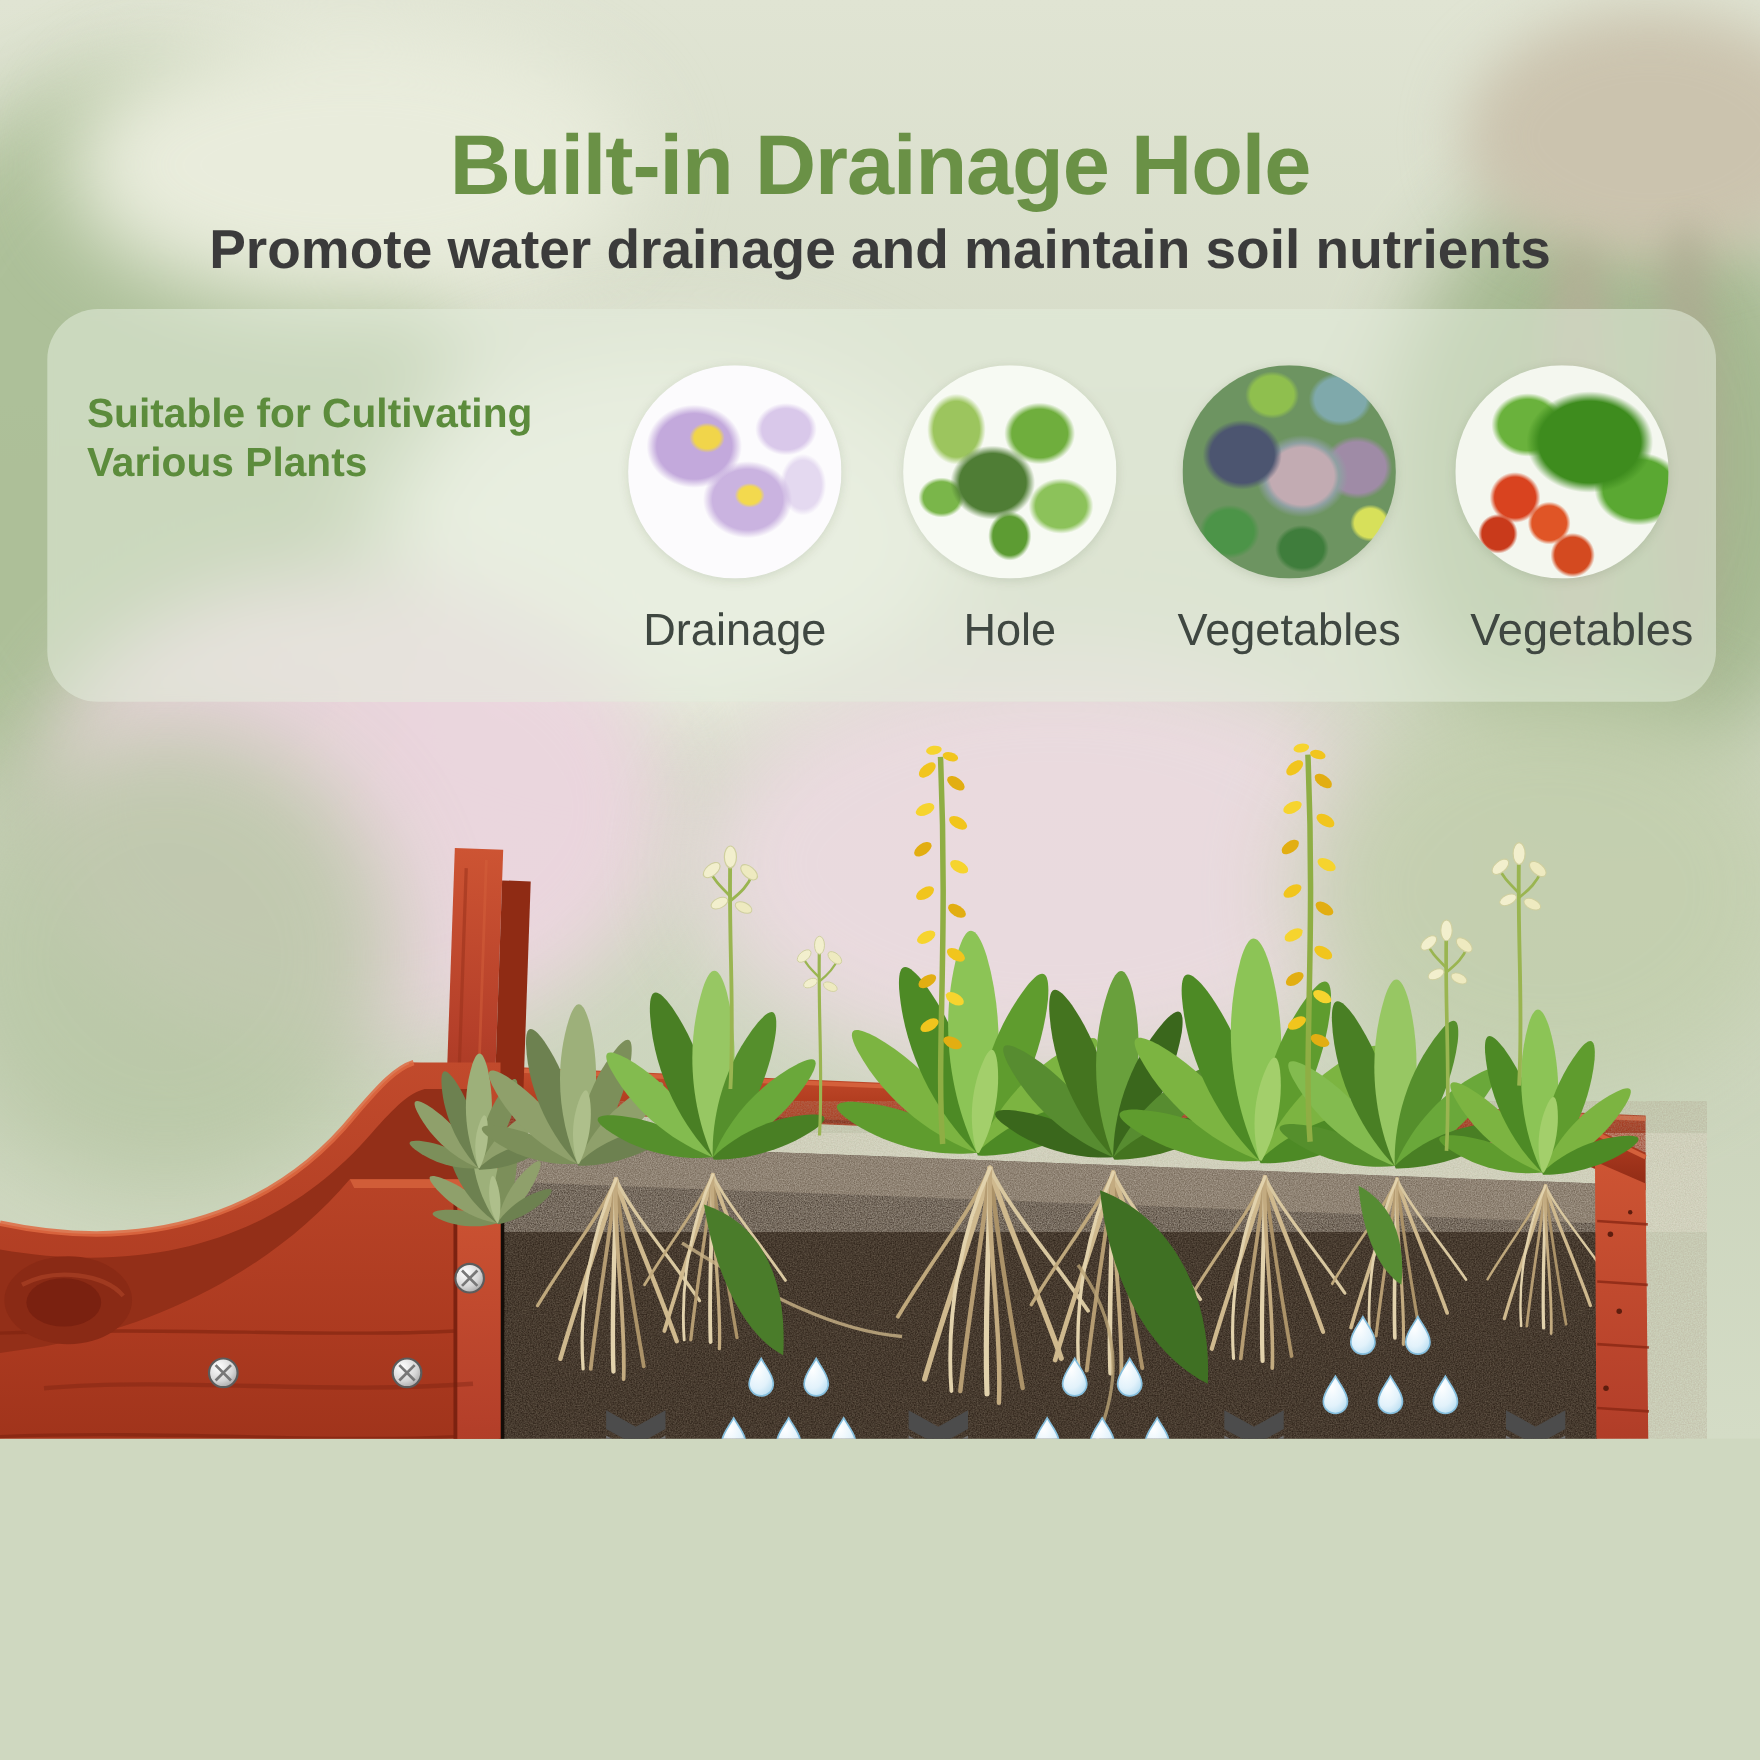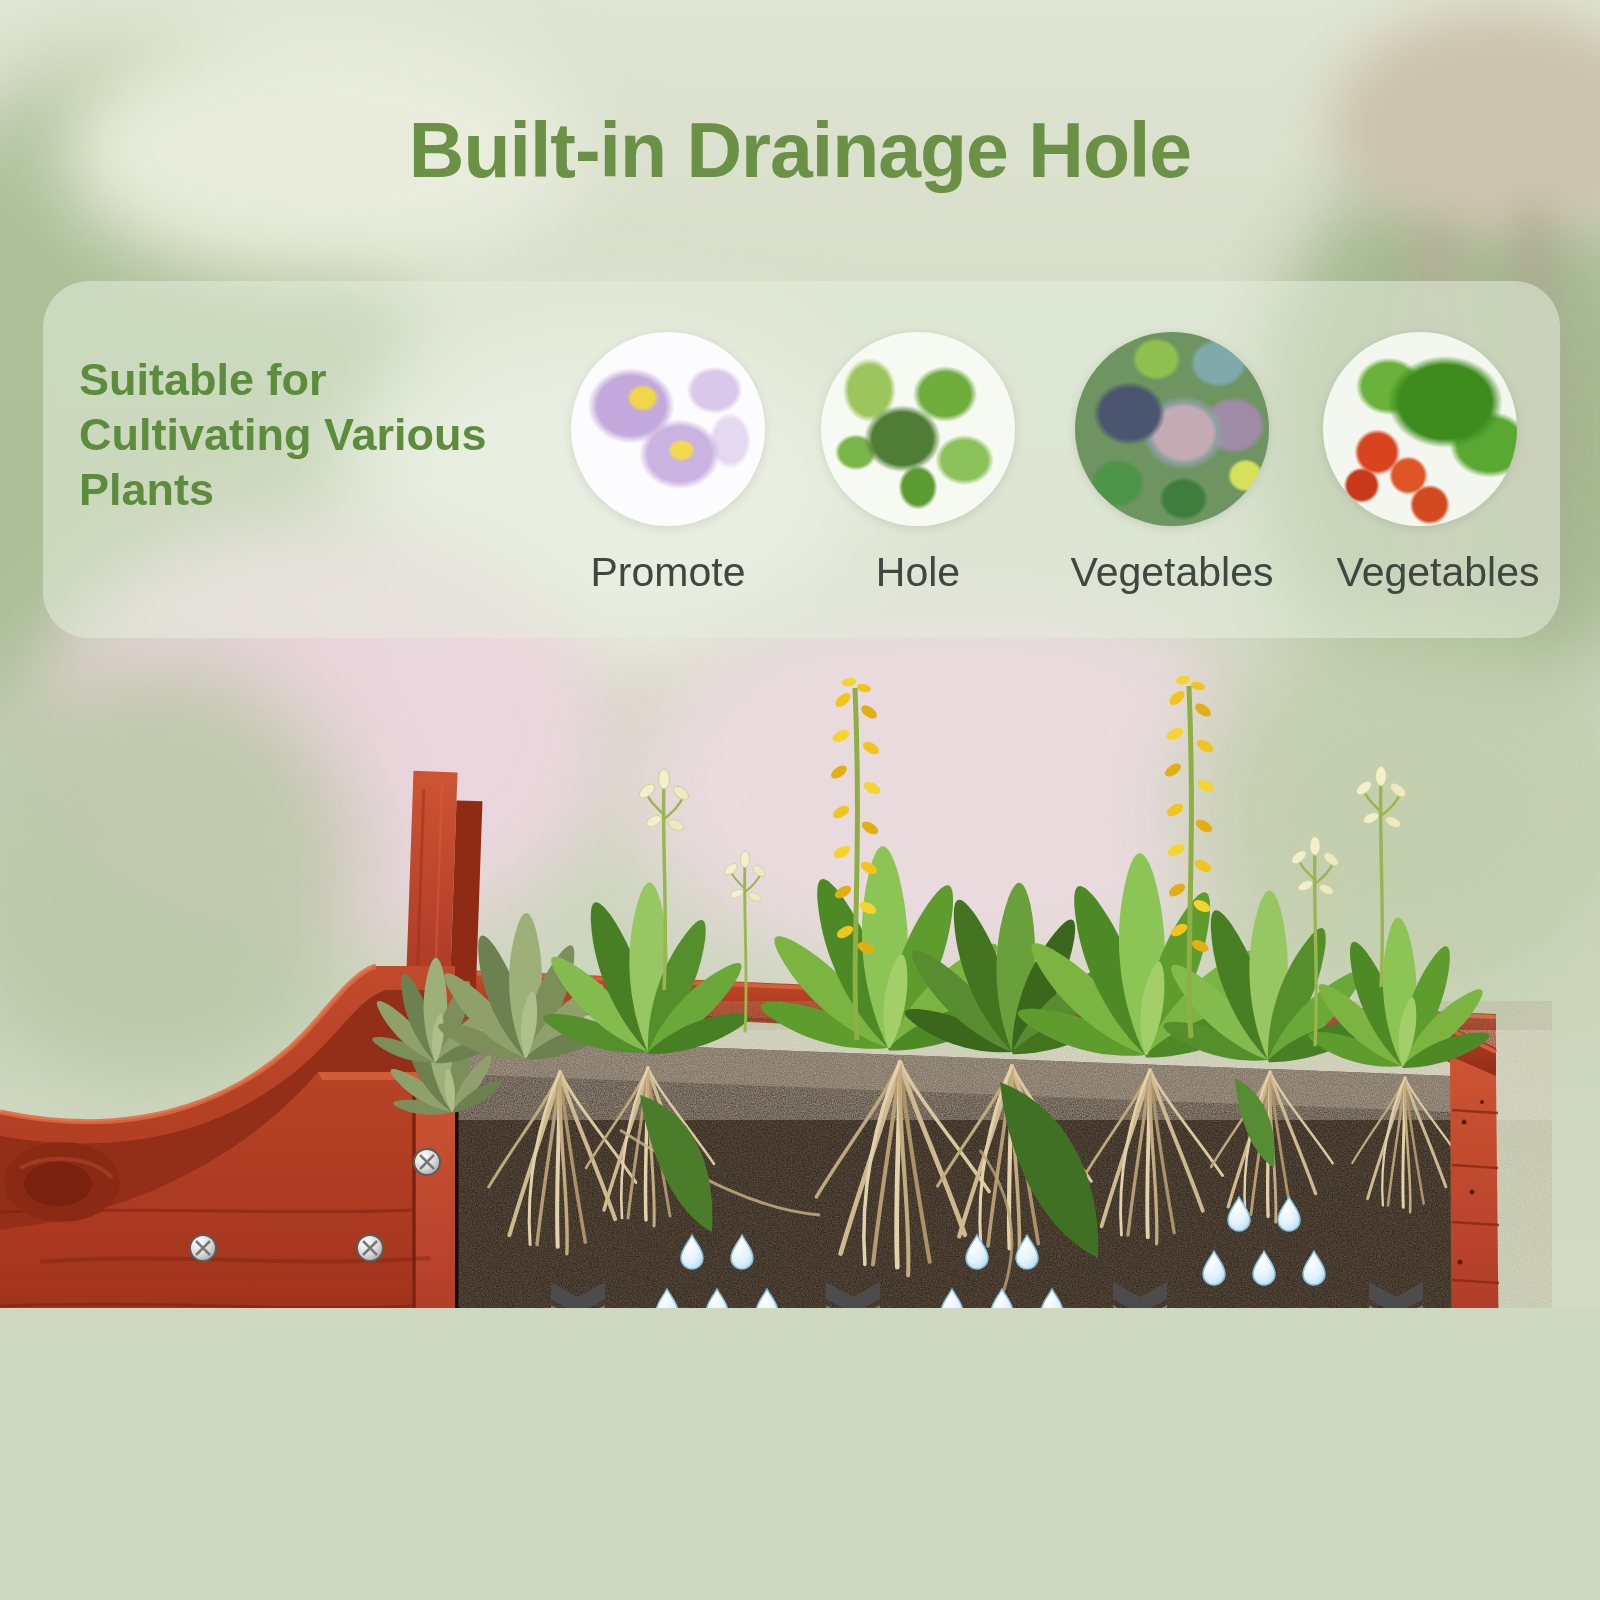--- a/index.html
+++ b/index.html
@@ -15,21 +15,21 @@
   .blob{border-radius:50%;filter:blur(38px);}
   
   .title{position:absolute;top:54px;left:0;width:100%;text-align:center;
          font-size:77px;font-weight:bold;color:var(--title-green);letter-spacing:-1px;z-index:5;}
   .subtitle{position:absolute;top:148px;left:0;width:100%;text-align:center;
          font-size:50px;font-weight:bold;color:var(--subtitle-gray);z-index:5;}
   
   .panel{position:absolute;left:43px;top:281px;width:1517px;height:357px;border-radius:46px;
          background:rgba(228,237,220,.55);backdrop-filter:blur(5px);z-index:4;}
   .panel h2{position:absolute;left:36px;top:72px;width:480px;margin:0;
-         font-size:45px;line-height:1.22;font-weight:bold;color:var(--heading-green);}
+         font-size:37px;line-height:1.22;font-weight:bold;color:var(--heading-green);}
   .pcircle{position:absolute;top:51px;width:194px;height:194px;border-radius:50%;
          box-shadow:0 2px 10px rgba(60,80,50,.15);}
   .plabel{position:absolute;top:268px;transform:translateX(-50%);
          font-size:41px;color:var(--label-gray);white-space:nowrap;}
   .c-flowers{left:528px;background:
      radial-gradient(26px 22px at 37% 34%,#f1d54a 0 45%,rgba(241,213,74,0) 62%),
      radial-gradient(22px 18px at 57% 61%,#f3d94e 0 45%,rgba(243,217,78,0) 62%),
      radial-gradient(62px 54px at 31% 38%,#c3a9dc 0 55%,rgba(195,169,220,0) 70%),
      radial-gradient(58px 50px at 56% 63%,#cab3e0 0 55%,rgba(202,179,224,0) 70%),
      radial-gradient(40px 34px at 74% 30%,#d9c8ea 0 55%,rgba(217,200,234,0) 70%),
@@ -400,26 +400,27 @@
           <path d="M-7,-7 L7,7 M-7,7 L7,-7" stroke="#787878" stroke-width="2.5"></path>
         </g>
       <g transform="translate(427,1162)">
           <circle r="13" fill="url(#gsilver)" stroke="#5c5c5c" stroke-width="2"></circle>
           <path d="M-7,-7 L7,7 M-7,7 L7,-7" stroke="#787878" stroke-width="2.5"></path>
         </g>
     </g>
   </svg>
 
   <h1 class="title">Built-in Drainage Hole</h1>
+  <p class="subtitle">Promote water drainage and maintain soil nutrients</p>
 
   <section class="panel">
     <h2>Suitable for Cultivating Various Plants</h2>
     <div class="pcircle c-flowers"></div>
     <div class="pcircle c-herbs"></div>
     <div class="pcircle c-succulents"></div>
     <div class="pcircle c-vegetables"></div>
-    <span class="plabel" style="left:625px;">Promote</span>
+    <span class="plabel" style="left:625px;">Drainage</span>
     <span class="plabel" style="left:875px;">Hole</span>
     <span class="plabel" style="left:1129px;">Vegetables</span>
     <span class="plabel" style="left:1377px;margin-left:18px;">Vegetables</span>
   </section>
 
 </div>
 
 </body></html>

